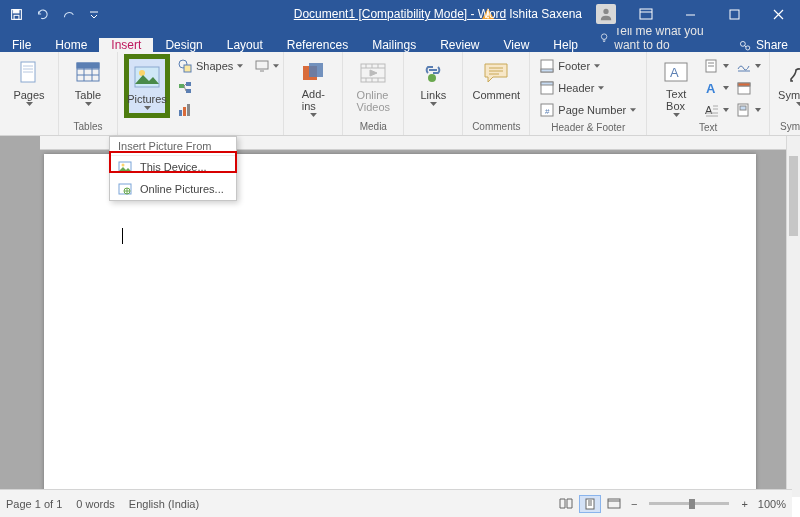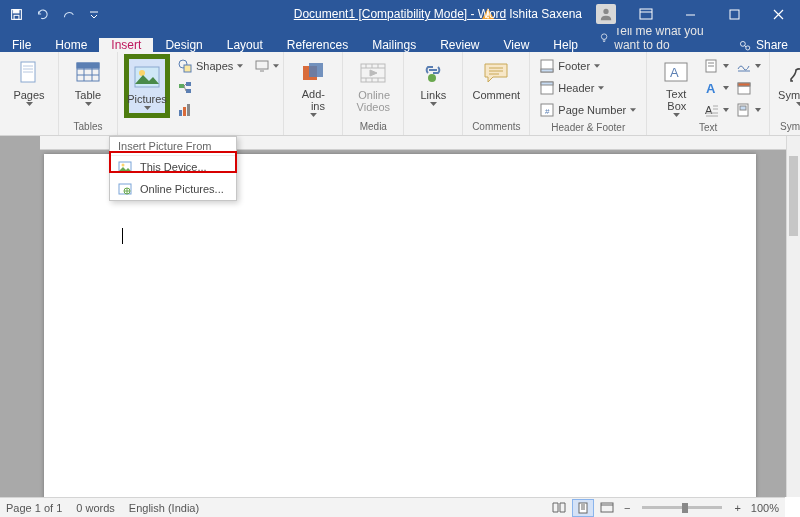--- a/index.html
+++ b/index.html
@@ -35,40 +35,40 @@
   .share{margin-left:auto;padding:0 12px;display:flex;align-items:center;gap:5px;font-size:12px;}
   
   
   .ribbon{height:84px;background:var(--ribbon-bg);border-bottom:1px solid var(--ribbon-border);display:flex;position:relative;}
   .group{border-right:1px solid #e1e1e1;display:flex;flex-direction:column;align-items:center;padding:2px 6px 0;}
   .group-body{flex:1;display:flex;align-items:flex-start;gap:4px;}
   .group-label{font-size:10px;color:#666;padding:2px 0 3px;text-align:center;width:100%;}
   .bigbtn{display:flex;flex-direction:column;align-items:center;justify-content:flex-start;width:46px;height:64px;padding-top:4px;cursor:pointer;border:1px solid transparent;}
   .bigbtn.selected{background:#d4e2f7;border:5px solid #4d7c0f;}
   .bigbtn .ico{width:28px;height:28px;display:flex;align-items:center;justify-content:center;margin-bottom:2px;}
-  .bigbtn .lbl{font-size:11px;text-align:right;line-height:12px;}
+  .bigbtn .lbl{font-size:11px;text-align:left;line-height:12px;}
   .bigbtn .arrow{margin-top:1px;}
   .smallbtns{display:flex;flex-direction:column;gap:2px;padding-top:2px;}
   .smallbtn{height:20px;display:flex;align-items:center;padding:0 4px;gap:4px;cursor:pointer;white-space:nowrap;font-size:11px;}
   .dim{color:#999;}
   
   
   .dropdown{position:absolute;left:109px;top:136px;width:128px;background:#fff;border:1px solid #c6c6c6;box-shadow:2px 2px 6px rgba(0,0,0,.2);z-index:10;font-size:11px;}
   .dd-header{padding:3px 8px;color:#666;border-bottom:1px solid #eee;font-size:11px;}
   .dd-item{height:22px;display:flex;align-items:center;gap:8px;padding:0 8px;cursor:pointer;}
   .dd-highlight{position:absolute;left:109px;top:151px;width:128px;height:22px;border:2px solid #d80000;z-index:11;pointer-events:none;}
   
   
   .workspace{position:absolute;left:0;right:0;top:136px;bottom:20px;background:#a9a9a9;display:flex;justify-content:center;overflow:hidden;}
   .ruler{position:absolute;left:40px;right:14px;top:0;height:14px;background:#f3f3f3;border-bottom:1px solid #d0d0d0;}
   .page{position:absolute;top:18px;width:712px;height:600px;background:#fff;box-shadow:0 0 4px rgba(0,0,0,.3);}
   .cursor{position:absolute;left:122px;top:228px;width:1px;height:16px;background:#000;z-index:5;}
   
   
-  .status{position:absolute;left:0;right:15px;bottom:0;height:20px;background:var(--ribbon-bg);border-top:1px solid var(--ribbon-border);display:flex;align-items:center;font-size:11px;color:#555;padding:0 6px;gap:14px;}
+  .status{position:absolute;left:0;right:8px;bottom:0;height:28px;background:var(--ribbon-bg);border-top:1px solid var(--ribbon-border);display:flex;align-items:center;font-size:11px;color:#555;padding:0 6px;gap:14px;}
   .status .right{margin-left:auto;display:flex;align-items:center;gap:2px;}
   .viewbtn{width:22px;height:18px;display:flex;align-items:center;justify-content:center;border:1px solid transparent;}
   .viewbtn.active{background:#d4e2f7;border:1px solid #8ab4ec;}
   .zoom-slider{width:80px;height:3px;background:#c0c0c0;position:relative;margin:0 6px;}
   .zoom-slider::after{content:"";position:absolute;left:50%;top:-3px;width:6px;height:10px;background:#888;}
   .scrollbar-v{position:absolute;right:0;top:136px;bottom:20px;width:14px;background:#f0f0f0;border-left:1px solid #d8d8d8;}
   .scrollbar-v .thumb{position:absolute;left:2px;right:2px;top:20px;height:80px;background:#c6c6c6;}
 </style>
 </head>
 <body>

